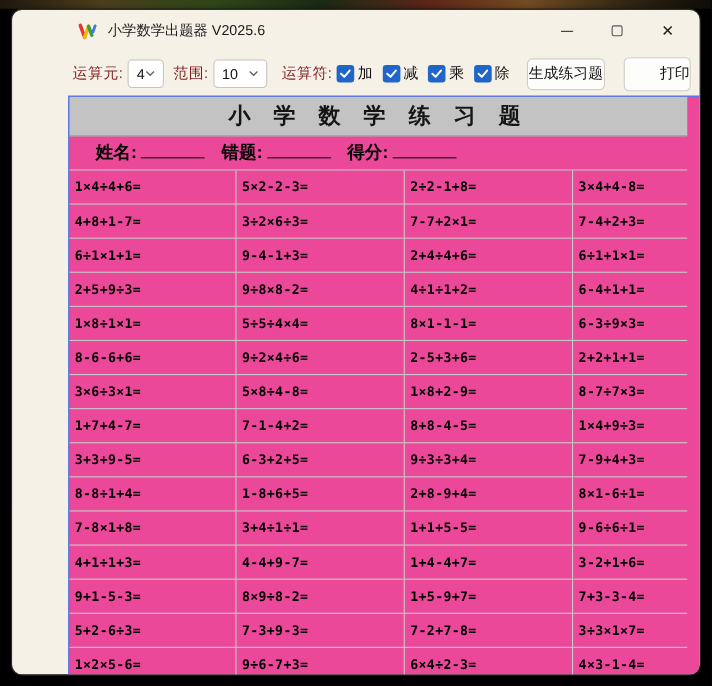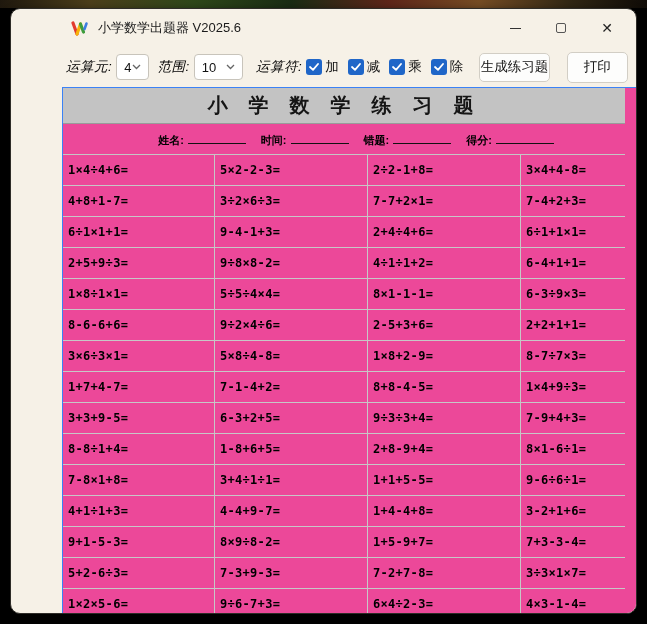--- a/index.html
+++ b/index.html
@@ -22,46 +22,46 @@
   .controls { margin-left:auto; display:flex; height:38px; }
   .ctrl { width:46px; height:38px; display:flex; align-items:center; justify-content:center;
     color:#333; cursor:default; }
   .minline { display:block; width:11px; height:0; border-top:1.4px solid #333; }
   .maxbox { display:block; width:10px; height:10px; border:1.3px solid #555; border-radius:2px; }
   .close-glyph { font-size:14px; color:#222; }
   .ctrl.close { margin-right:6px; }
 
   
   .toolbar { height:40px; display:flex; align-items:center; padding:0 8px; white-space:nowrap; }
-  .lbl { font-size:13.5px; color:#000000; margin-right:4px; letter-spacing:.5px;font-style:italic; }
+  .lbl { font-size:13.5px; color:#7f1d1d; margin-right:4px; letter-spacing:.5px; }
   .select { height:26px; background:#fff; border:1px solid #c8c4bb; border-radius:4px;
     display:flex; align-items:center; padding:0 7px; font-size:13px; color:#111; }
   .select .chev { margin-left:auto; }
   .select.sm { width:36px; margin-right:9px; }
   .select.md { width:58px; margin-right:13px; }
   .operators { display:flex; align-items:center; margin-right:7px; }
   .op-item { display:flex; align-items:center; margin-right:9px; cursor:default; }
   .cbx { width:16px; height:16px; border-radius:3px; background:#1f66c8; display:flex;
     align-items:center; justify-content:center; margin-right:3px; }
   .op-label { font-size:13.5px; color:#111; }
   .btn { background:#fdfdfc; border:1px solid #d2cec5; border-radius:5px; font-size:13.5px;
     color:#111; font-family:inherit; }
   .btn.gen { width:88px; height:29px; margin-right:17px; }
-  .btn.print { width:77px; height:31px; }
+  .btn.print { width:77px; height:31px;text-align:right; }
 
   
   .panel { position:relative; margin:0 4px; width:619px; height:528px;
     border:1px solid #3b82f6; background:#ec4899; display:flex; overflow:hidden;gap:38px; }
   .sheet { width:600px; overflow:hidden; }
   .band { height:36px; background:#c3c3c3; border-bottom:1px solid #9a9a9a;
     display:flex; align-items:center; justify-content:center; }
   .band-title { font-family:"DejaVu Serif","Liberation Serif",serif; font-weight:bold;
     font-size:20px; letter-spacing:7px; color:#151515; }
-  .fields { height:30px; display:flex; align-items:center; justify-content:center;
-    font-size:11px; font-weight:bold; color:#000;margin-left:24px; }
+  .fields { height:30px; display:flex; align-items:center; 
+    font-size:16px; font-weight:bold; color:#000;margin-left:24px; }
   .f-blank { display:inline-block; width:58px; height:13px; border-bottom:1.5px solid #111;
     margin:0 15px 0 4px; }
   .f-item:last-child .f-blank { margin-right:0; }
   .grid { display:grid; grid-template-columns:152px 153px 153px 1fr; grid-auto-rows:31px;
     border-top:1px solid #c5c5c5;font-weight:bold; }
   .cell { display:flex; align-items:center; padding-left:5px;
     font-family:"DejaVu Sans Mono","Liberation Mono",monospace; font-size:12px; color:#000;
     border-bottom:1px solid #c7c7c7; letter-spacing:.3px; }
   .cell:not(:nth-child(4n)) { border-right:1px solid #c7c7c7; }
 
@@ -154,21 +154,20 @@
       <button class="btn print">打印</button>
     </div>
 
     <div class="panel">
       <div class="sheet">
         <div class="band">
           <span class="band-title">小 学 数 学 练 习 题</span>
         </div>
         <div class="fields">
             <span class="f-item"><span>姓名:</span><span class="f-blank"></span></span>
-            <span class="f-item"><span>时间:</span><span class="f-blank"></span></span>
             <span class="f-item"><span>错题:</span><span class="f-blank"></span></span>
             <span class="f-item"><span>得分:</span><span class="f-blank"></span></span>
           </div>
         <div class="grid">
             <div class="cell">1×4÷4+6=</div>
             <div class="cell">5×2-2-3=</div>
             <div class="cell">2÷2-1+8=</div>
             <div class="cell">3×4+4-8=</div>
             <div class="cell">4+8+1-7=</div>
             <div class="cell">3÷2×6÷3=</div>
@@ -205,21 +204,21 @@
             <div class="cell">8-8÷1+4=</div>
             <div class="cell">1-8+6+5=</div>
             <div class="cell">2+8-9+4=</div>
             <div class="cell">8×1-6÷1=</div>
             <div class="cell">7-8×1+8=</div>
             <div class="cell">3+4÷1÷1=</div>
             <div class="cell">1+1+5-5=</div>
             <div class="cell">9-6÷6÷1=</div>
             <div class="cell">4+1÷1+3=</div>
             <div class="cell">4-4+9-7=</div>
-            <div class="cell">1+4-4+8=</div>
+            <div class="cell">1+4-4+7=</div>
             <div class="cell">3-2+1+6=</div>
             <div class="cell">9+1-5-3=</div>
             <div class="cell">8×9÷8-2=</div>
             <div class="cell">1+5-9+7=</div>
             <div class="cell">7+3-3-4=</div>
             <div class="cell">5+2-6÷3=</div>
             <div class="cell">7-3+9-3=</div>
             <div class="cell">7-2+7-8=</div>
             <div class="cell">3÷3×1×7=</div>
             <div class="cell">1×2×5-6=</div>

